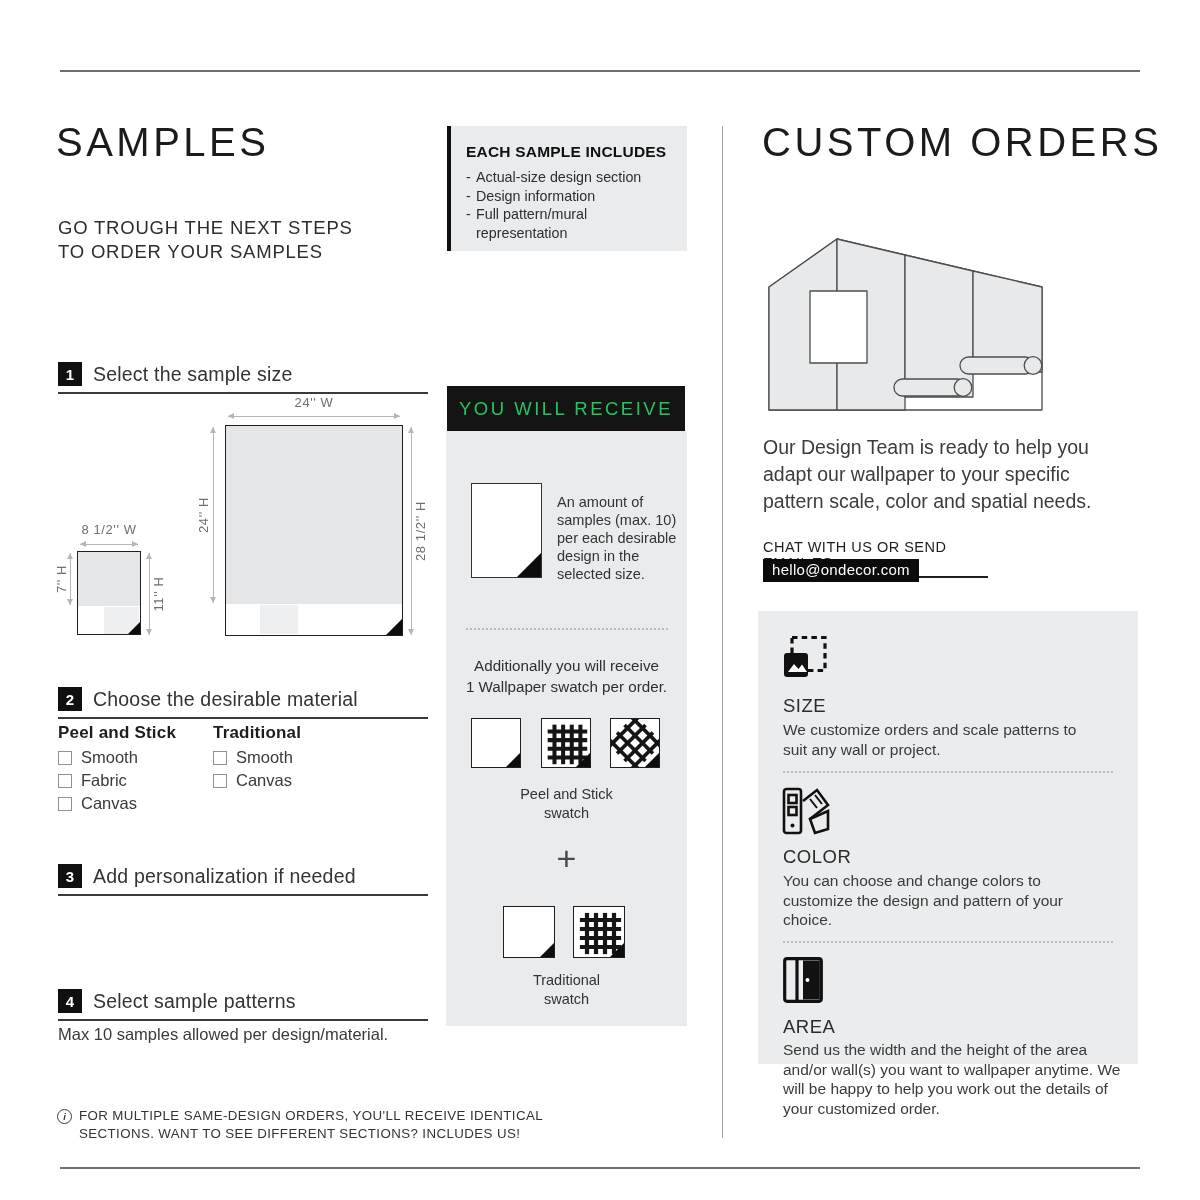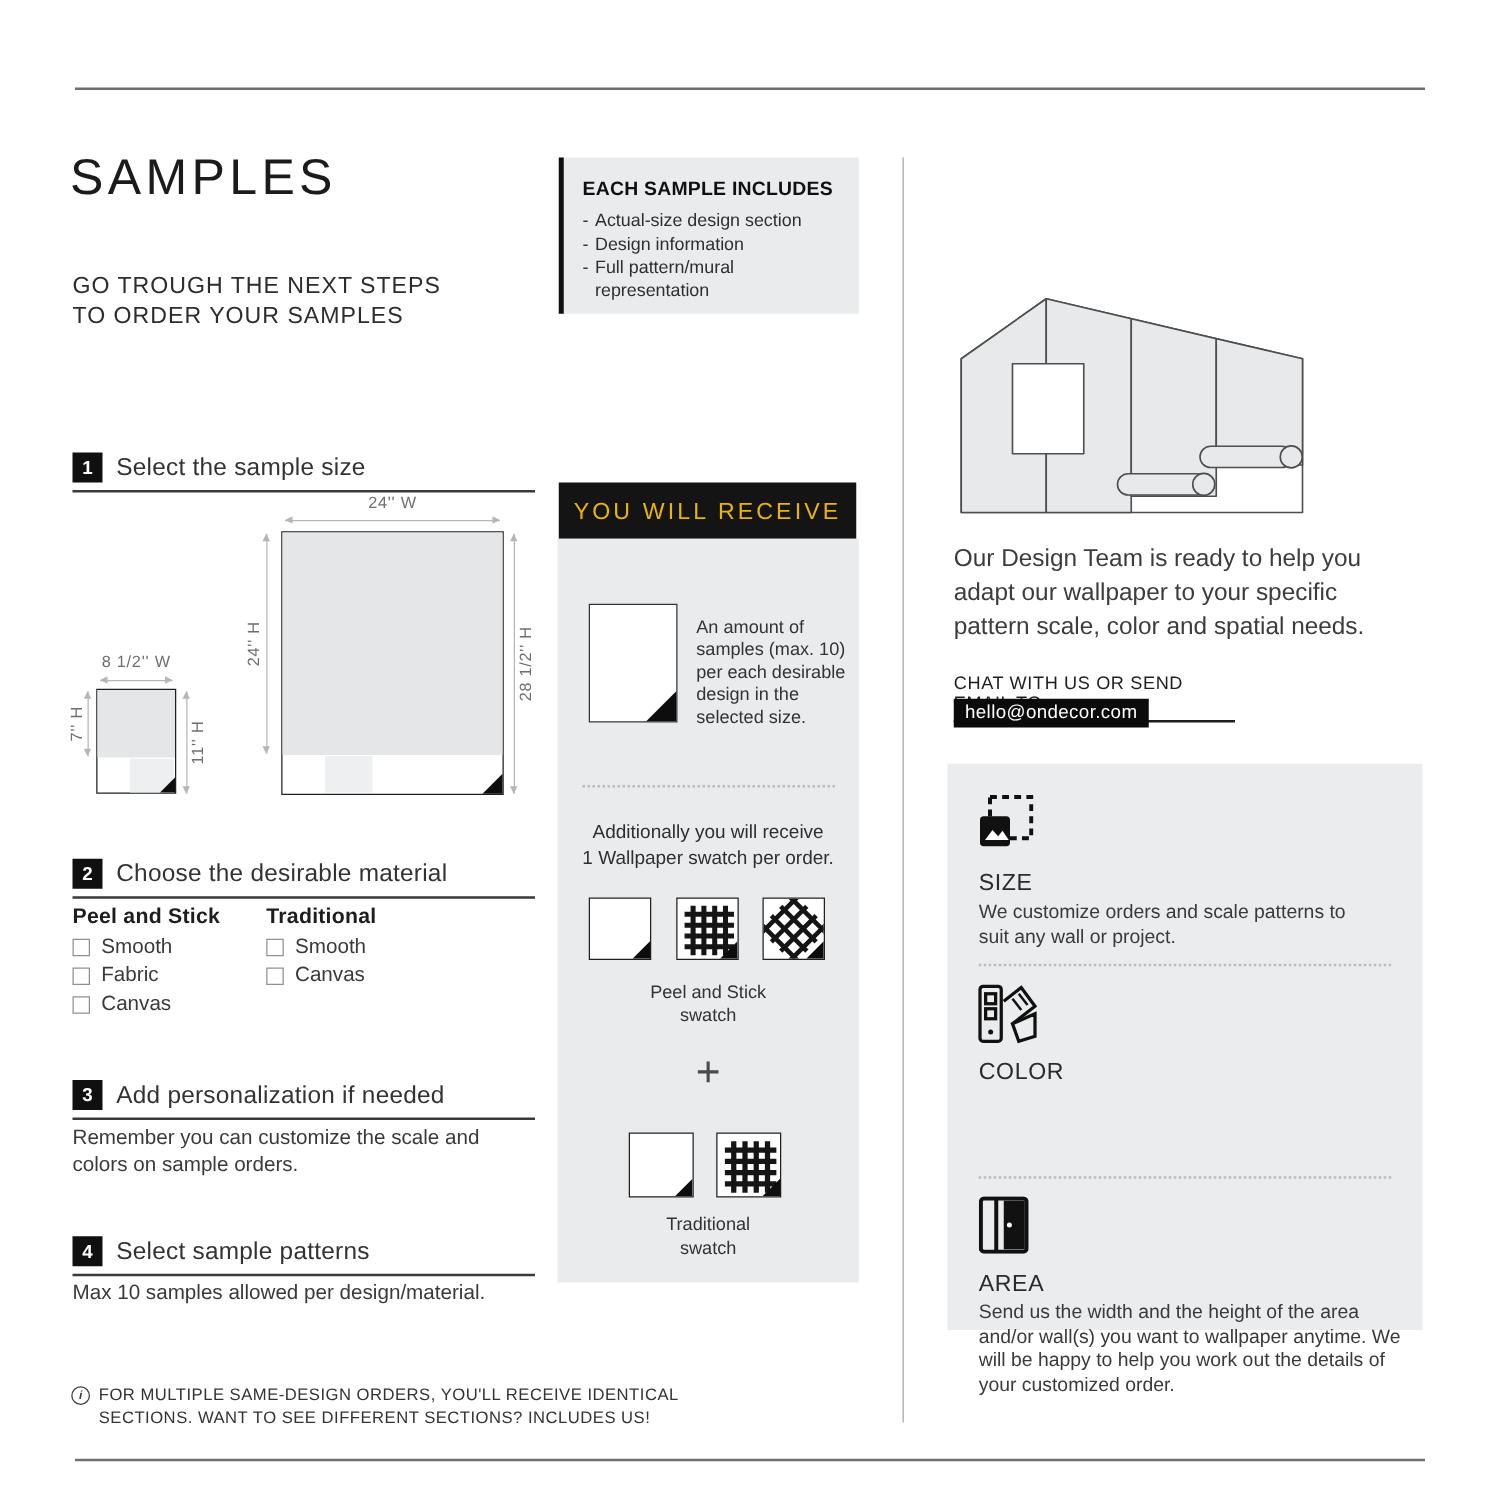--- a/index.html
+++ b/index.html
@@ -40,21 +40,21 @@
   
   .foot{font-size:13.3px;letter-spacing:0.4px;color:#333;line-height:17.5px;}
   .info-circle{position:absolute;width:13px;height:13px;border:1.5px solid #3a3a3a;border-radius:50%;
                font-size:9.5px;font-weight:700;color:#3a3a3a;display:flex;align-items:center;justify-content:center;font-style:italic;}
   
   .includes-box{position:absolute;background:#e9ebec;border-left:4px solid #0f0f0f;box-sizing:border-box;
                 padding:17px 12px 0 15px;}
   .includes-title{font-size:15.5px;font-weight:700;color:#101010;letter-spacing:0.2px;margin-bottom:7px;}
   .includes-item{display:flex;font-size:14.3px;line-height:18.5px;color:#2e2e2e;}
   .includes-item .dash{flex:0 0 auto;width:10px;}
-  .receive-header{position:absolute;background:#141414;color:#eab308;display:flex;align-items:center;justify-content:center;
+  .receive-header{position:absolute;background:#141414;color:#22c55e;display:flex;align-items:center;justify-content:center;
                   font-size:18.5px;letter-spacing:2.5px;}
   .receive-panel{position:absolute;background:#e9ebec;}
   .paper-icon{position:absolute;background:#fff;border:1.5px solid #333;box-sizing:border-box;}
   .paper-icon .fold{border-left-width:24px;border-bottom-width:24px;}
   .dotted{position:absolute;border-top:2px dotted #b9bcbe;}
   .swatch{position:absolute;width:50px;height:50px;background:#fff;border:1.5px solid #1f1f1f;box-sizing:border-box;overflow:hidden;}
   .swatch svg{position:absolute;left:0;top:0;width:100%;height:100%;}
   .center-text{position:absolute;left:0;width:100%;text-align:center;}
   
   .intro{font-size:19.5px;line-height:27px;color:#3c3c3c;}
@@ -134,21 +134,20 @@
   </div>
   <div class="check-row" style="left:213px;top:743px;">
     <span class="checkbox"></span>
     <span>Canvas</span>
   </div>
 
   <div class="step-header" style="left:58px;top:836px;">
     <div class="step-badge">3</div>
     <div class="step-title">Add personalization if needed</div>
   </div>
-  <div class="abs body-text" style="left:58px;top:872px;width:350px;">Remember you can customize the scale and colors on sample orders.</div>
 
   <div class="step-header" style="left:58px;top:961px;">
     <div class="step-badge">4</div>
     <div class="step-title">Select sample patterns</div>
   </div>
   <div class="abs body-text" style="left:58px;top:996px;width:380px;">Max 10 samples allowed per design/material.</div>
 
   <div class="info-circle" style="left:57px;top:1081px;">i</div>
   <div class="abs foot" style="left:79px;top:1079px;">
     <div>FOR MULTIPLE SAME-DESIGN ORDERS, YOU'LL RECEIVE IDENTICAL</div>
@@ -244,20 +243,21 @@
         </g>
       </svg>
       <div class="fold"></div>
     </div>
     <div class="center-text" style="top:540px;font-size:14.5px;line-height:19px;color:#333;">
       <div>Traditional</div>
       <div>swatch</div>
     </div>
   </div>
 
+  <div class="abs big-title" style="left:762px;top:92px;">CUSTOM ORDERS</div>
 
   <svg class="abs" style="left:757px;top:197px;" width="290" height="190" viewBox="0 0 290 190">
     <g stroke="#4e4e4e" stroke-width="1.3" stroke-linejoin="round">
       <path d="M12,62 L80,14 L285,62 L285,185 L12,185 Z" fill="#ffffff"></path>
       <path d="M12,62 L80,14 L80,185 L12,185 Z" fill="#e7e9ea"></path>
       <path d="M80,14 L148,30 L148,185 L80,185 Z" fill="#e7e9ea"></path>
       <path d="M148,30 L216,46 L216,172 L148,172 Z" fill="#e7e9ea"></path>
       <path d="M216,46 L285,62 L285,147 L216,147 Z" fill="#e7e9ea"></path>
       <g fill="#e7e9ea">
         <rect x="203" y="132" width="74" height="17" rx="8.5"></rect>
@@ -297,20 +297,21 @@
         <path d="M21,14 L35,3 L46,18 L28,32"></path>
         <path d="M28,32 L46,24 L46,42 L33,46 Z"></path>
       </g>
       <circle cx="10.5" cy="38.5" r="2" fill="#111"></circle>
       <g stroke="#111" stroke-width="2">
         <line x1="28" y1="12" x2="35" y2="21"></line>
           <line x1="33" y1="8" x2="40" y2="17"></line>
       </g>
     </svg>
     <div class="cp-title" style="left:25px;top:235px;">COLOR</div>
+    <div class="cp-text" style="left:25px;top:260px;width:318px;">You can choose and change colors to customize the design and pattern of your choice.</div>
     <div class="dotted" style="left:25px;top:330px;width:330px;"></div>
 
     <svg class="abs" style="left:25px;top:346px;" width="40" height="46" viewBox="0 0 40 46">
       <rect x="1.7" y="1.7" width="36.6" height="42.6" rx="2.5" fill="none" stroke="#111" stroke-width="3.2"></rect>
       <line x1="14" y1="1.7" x2="14" y2="44.3" stroke="#111" stroke-width="3.2"></line>
       <rect x="20" y="3.5" width="16.8" height="39" fill="#111"></rect>
       <circle cx="24.5" cy="23" r="2" fill="#fff"></circle>
     </svg>
     <div class="cp-title" style="left:25px;top:405px;">AREA</div>
     <div class="cp-text" style="left:25px;top:429px;width:350px;">Send us the width and the height of the area and/or wall(s) you want to wallpaper anytime. We will be happy to help you work out the details of your customized order.</div>

